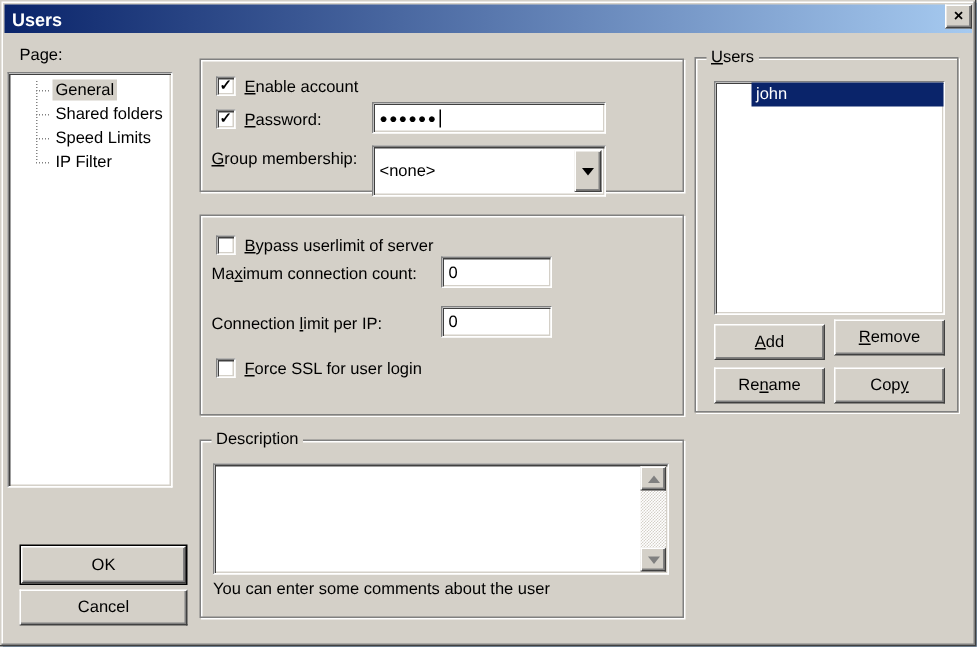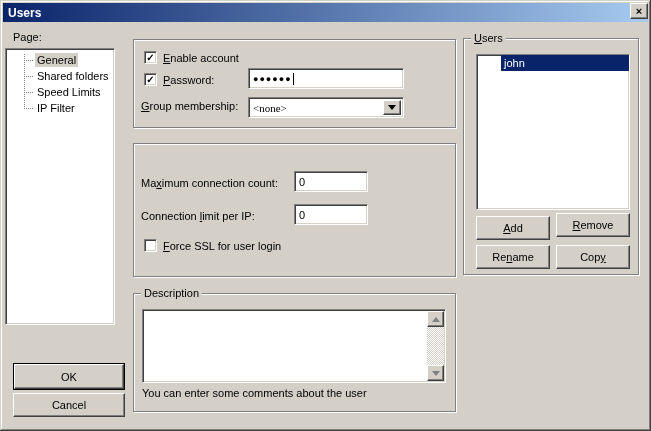--- a/index.html
+++ b/index.html
@@ -146,29 +146,33 @@
     </div>
     <div class="cbrow" style="position:absolute;left:10px;top:33px;">
       <span class="check">✓</span>
       <span><u>P</u>assword:</span>
     </div>
     <div class="field" style="left:114px;top:28px;width:156px;height:21px;">
       <span class="pwdots">●●●●●●</span>
         <span class="caret"></span>
     </div>
     <div class="label" style="left:7px;top:60px;"><u>G</u>roup membership:</div>
-    <div class="field" style="left:114px;top:57px;width:156px;height:21px;font-family:Liberation Serif, serif;">
+    <div class="field" style="left:114px;top:57px;width:156px;height:34px;">
       <span>&lt;none&gt;</span>
       <span class="combo-btn">
           <span class="tri-down"></span>
         </span>
     </div>
   </div>
 
   <div class="abs groupbox" style="left:133px;top:143px;width:321px;height:132px;">
+    <div class="cbrow" style="position:absolute;left:10px;top:13px;">
+      <span class="check"></span>
+      <span><u>B</u>ypass userlimit of server</span>
+    </div>
     <div class="label" style="left:7px;top:33px;">Ma<u>x</u>imum connection count:</div>
     <div class="field" style="left:160px;top:27px;width:74px;height:21px;">
       <span>0</span>
     </div>
     <div class="label" style="left:7px;top:66px;">Connection <u>l</u>imit per IP:</div>
     <div class="field" style="left:160px;top:60px;width:74px;height:21px;">
       <span>0</span>
     </div>
     <div class="cbrow" style="position:absolute;left:10px;top:95px;">
       <span class="check"></span>

